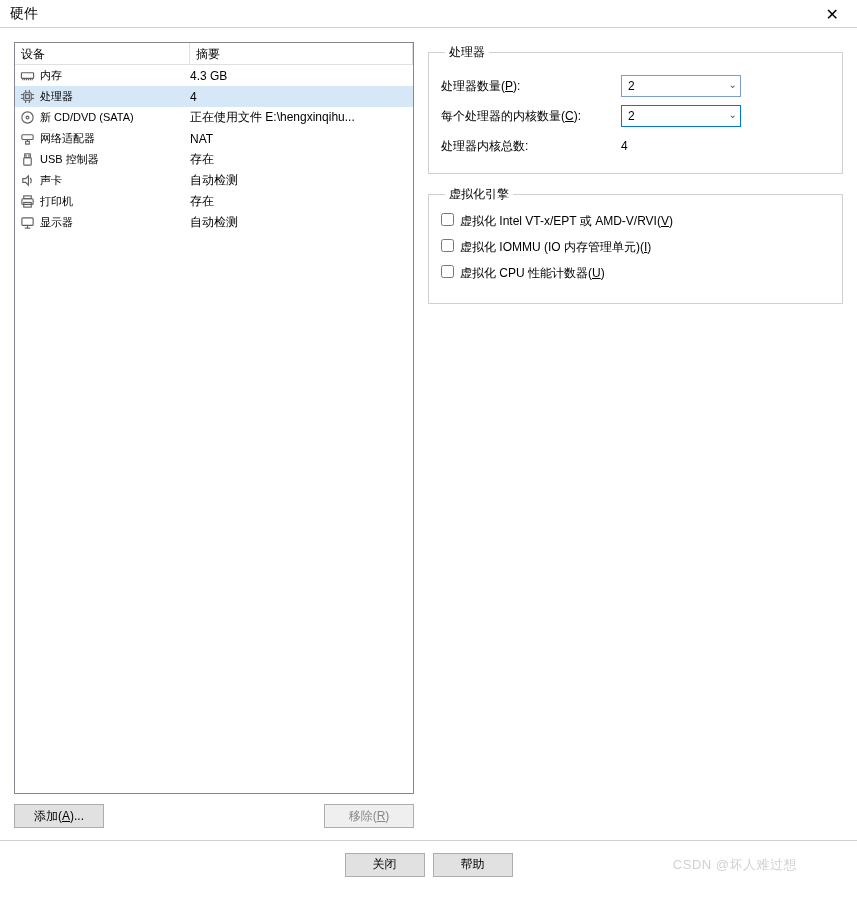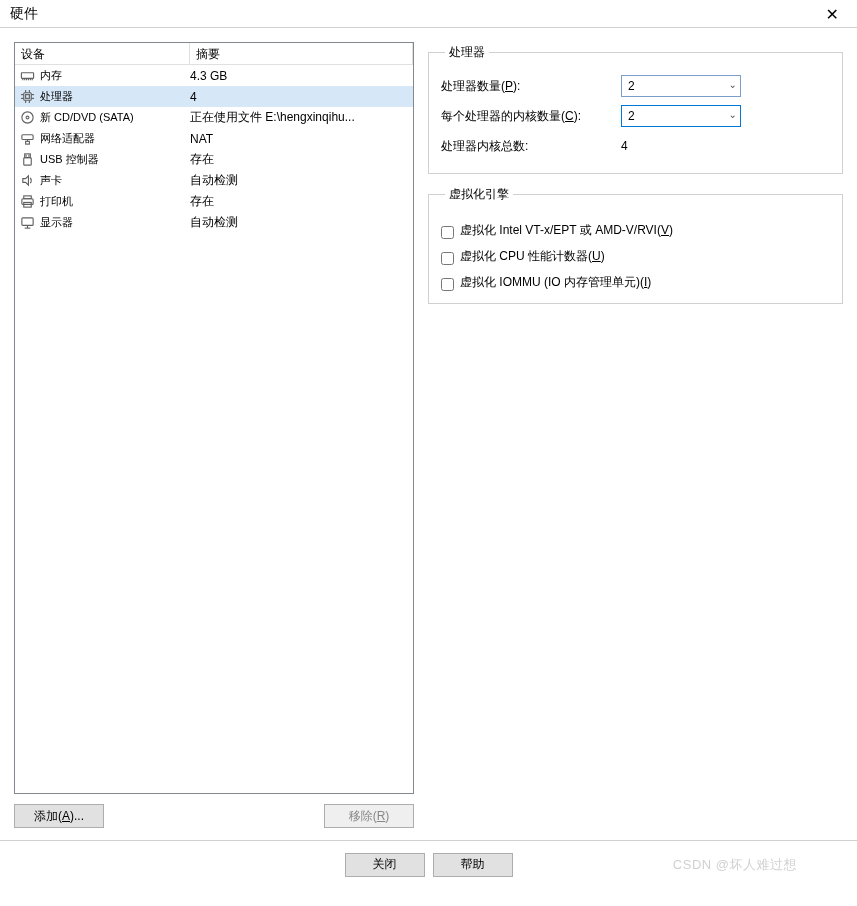--- a/index.html
+++ b/index.html
@@ -154,21 +154,21 @@
 .combo .chev {
   position: absolute;
   right: 4px;
   top: 4px;
   pointer-events: none;
   font-size: 10px;
   color: #555;
 }
 .chk-row {
   display: flex;
-  align-items: flex-end;
+  align-items: flex-start;
   height: 26px;
   gap: 6px;
 }
 .chk-row input[type=checkbox] {
   width: 13px; height: 13px;
 }
 .chk-row label { font-size: 12px; }
 u.acc { text-decoration: underline; }
 .footer {
   height: 48px;
@@ -339,25 +339,25 @@
     </fieldset>
 
     <fieldset>
       <legend>虚拟化引擎</legend>
       <div class="chk-row">
         <input type="checkbox" style="">
         <label><span id="vt-label">虚拟化 Intel VT-x/EPT 或 AMD-V/RVI(<u class="acc">V</u>)</span></label>
       </div>
       <div class="chk-row">
         <input type="checkbox" style="">
-        <label><span id="perf-label">虚拟化 CPU 性能计数器(<u class="acc">U</u>)</span></label>
+        <label><span id="iommu-label">虚拟化 IOMMU (IO 内存管理单元)(<u class="acc">I</u>)</span></label>
       </div>
       <div class="chk-row">
         <input type="checkbox" style="">
-        <label><span id="iommu-label">虚拟化 IOMMU (IO 内存管理单元)(<u class="acc">I</u>)</span></label>
+        <label><span id="perf-label">虚拟化 CPU 性能计数器(<u class="acc">U</u>)</span></label>
       </div>
     </fieldset>
 
   </div>
 
 </div>
 
 <div class="footer">
   <span class="watermark">CSDN @坏人难过想</span>
   <button class="btn">关闭</button>

